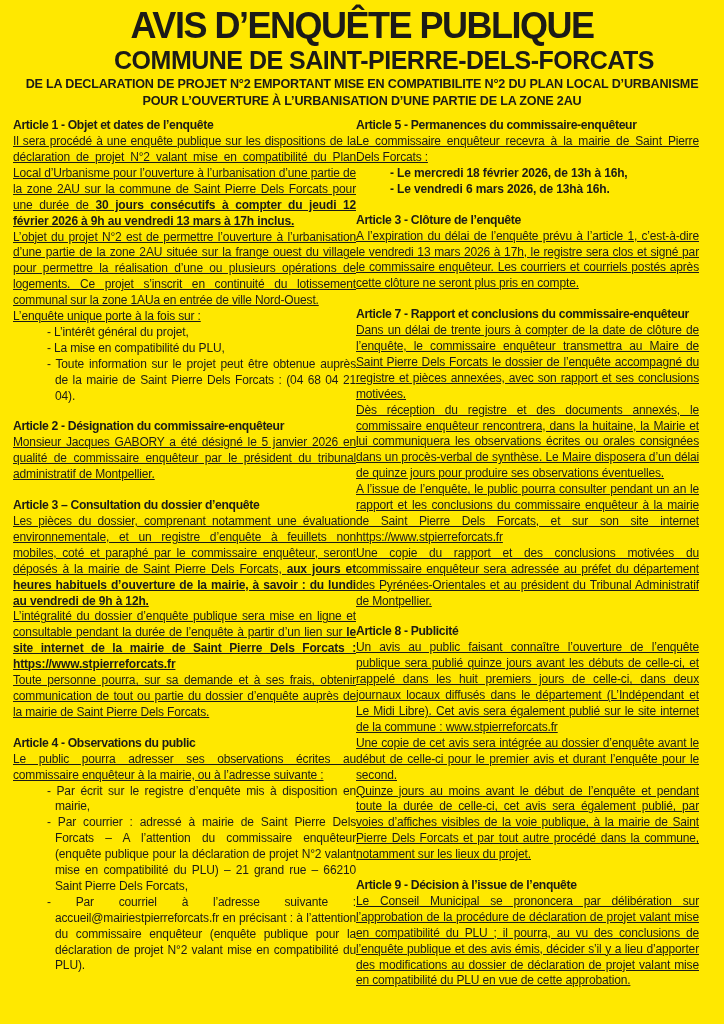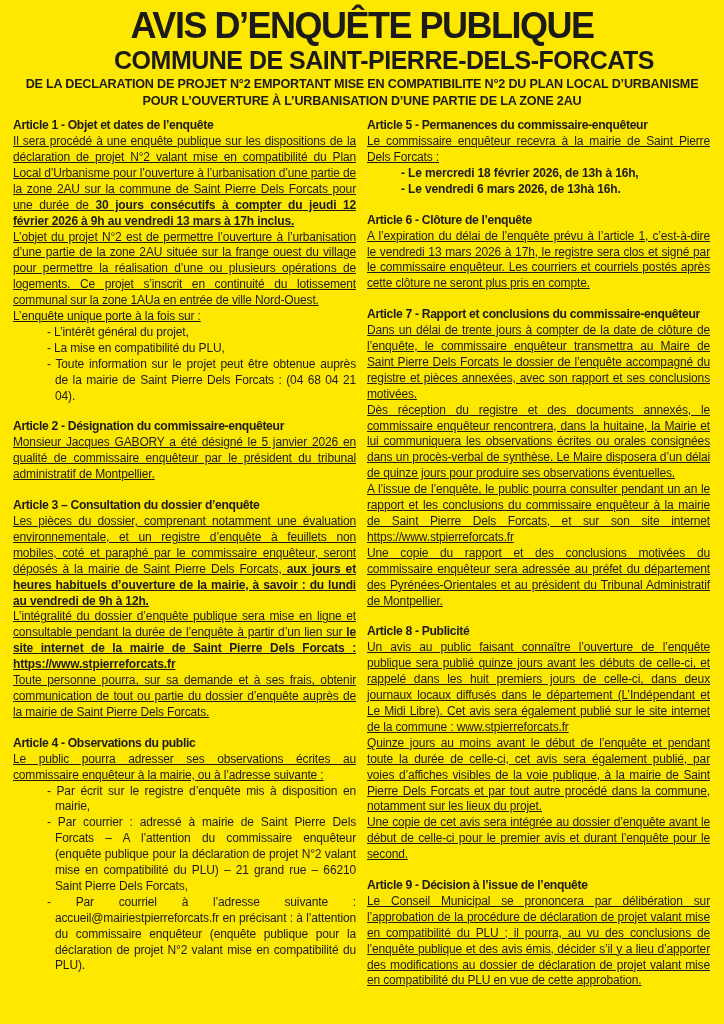--- a/index.html
+++ b/index.html
@@ -14,21 +14,21 @@
   header { text-align: center; padding-top: 7px; }
   .title {
     font-size: 36px; font-weight: bold; letter-spacing: -1.5px; line-height: 1.04;
   }
   .subtitle {
     font-size: 25px; font-weight: bold; letter-spacing: -0.5px; line-height: 1.1; margin-top: 3px; padding-left: 44px;
   }
   .meta {
     font-size: 12.6px; font-weight: bold; letter-spacing: -0.2px; line-height: 1.28; margin-top: 1px;
   }
-  .columns { display: flex; gap: 11px; padding: 9px 13px 0 13px; }
+  .columns { display: flex; padding: 9px 13px 0 13px; }
   .col {
     width: 343px; flex: 0 0 343px;
     font-size: 12px; line-height: 15.9px; letter-spacing: -0.15px;
     text-align: justify;
   }
   section { margin-bottom: 15px; }
   h3 {
     margin: 0; font-size: 12.2px; font-weight: bold; letter-spacing: -0.35px;
     text-align: left; white-space: nowrap;
   }
@@ -76,35 +76,35 @@
         </section>
       </div>
     <div class="col">
         <section>
           <h3>Article 5 - Permanences du commissaire-enquêteur</h3>
           <p><span>Le commissaire enquêteur recevra à la mairie de Saint Pierre Dels Forcats :</span></p>
           <div class="bullet"><span class="b">- Le mercredi 18 février 2026, de 13h à 16h,</span></div>
           <div class="bullet"><span class="b">- Le vendredi 6 mars 2026, de 13hà 16h.</span></div>
         </section>
         <section>
-          <h3>Article 6 - Clôture de l’enquête</h3>
+          <h3>Article 3 - Clôture de l’enquête</h3>
           <p><span>A l’expiration du délai de l’enquête prévu à l’article 1, c’est-à-dire le vendredi 13 mars 2026 à 17h, le registre sera clos et signé par le commissaire enquêteur. Les courriers et courriels postés après cette clôture ne seront plus pris en compte.</span></p>
         </section>
         <section>
           <h3>Article 7 - Rapport et conclusions du commissaire-enquêteur</h3>
           <p><span>Dans un délai de trente jours à compter de la date de clôture de l’enquête, le commissaire enquêteur transmettra au Maire de Saint Pierre Dels Forcats le dossier de l’enquête accompagné du registre et pièces annexées, avec son rapport et ses conclusions motivées.</span></p>
           <p><span>Dès réception du registre et des documents annexés, le commissaire enquêteur rencontrera, dans la huitaine, la Mairie et lui communiquera les observations écrites ou orales consignées dans un procès-verbal de synthèse. Le Maire disposera d’un délai de quinze jours pour produire ses observations éventuelles.</span></p>
           <p><span>A l’issue de l’enquête, le public pourra consulter pendant un an le rapport et les conclusions du commissaire enquêteur à la mairie de Saint Pierre Dels Forcats, et sur son site internet https://www.stpierreforcats.fr</span></p>
           <p><span>Une copie du rapport et des conclusions motivées du commissaire enquêteur sera adressée au préfet du département des Pyrénées-Orientales et au président du Tribunal Administratif de Montpellier.</span></p>
         </section>
         <section>
           <h3>Article 8 - Publicité</h3>
           <p><span>Un avis au public faisant connaître l’ouverture de l’enquête publique sera publié quinze jours avant les débuts de celle-ci, et rappelé dans les huit premiers jours de celle-ci, dans deux journaux locaux diffusés dans le département (L’Indépendant et Le Midi Libre). Cet avis sera également publié sur le site internet de la commune : www.stpierreforcats.fr</span></p>
+          <p><span>Une copie de cet avis sera intégrée au dossier d’enquête avant le début de celle-ci pour le premier avis et durant l’enquête pour le second.</span></p>
           <p><span>Quinze jours au moins avant le début de l’enquête et pendant toute la durée de celle-ci, cet avis sera également publié, par voies d’affiches visibles de la voie publique, à la mairie de Saint Pierre Dels Forcats et par tout autre procédé dans la commune, notamment sur les lieux du projet.</span></p>
-          <p><span>Une copie de cet avis sera intégrée au dossier d’enquête avant le début de celle-ci pour le premier avis et durant l’enquête pour le second.</span></p>
         </section>
         <section>
           <h3>Article 9 - Décision à l’issue de l’enquête</h3>
           <p><span>Le Conseil Municipal se prononcera par délibération sur l’approbation de la procédure de déclaration de projet valant mise en compatibilité du PLU ; il pourra, au vu des conclusions de l’enquête publique et des avis émis, décider s’il y a lieu d’apporter des modifications au dossier de déclaration de projet valant mise en compatibilité du PLU en vue de cette approbation.</span></p>
         </section>
       </div>
   </main>
 </div>
 
 </body></html>

